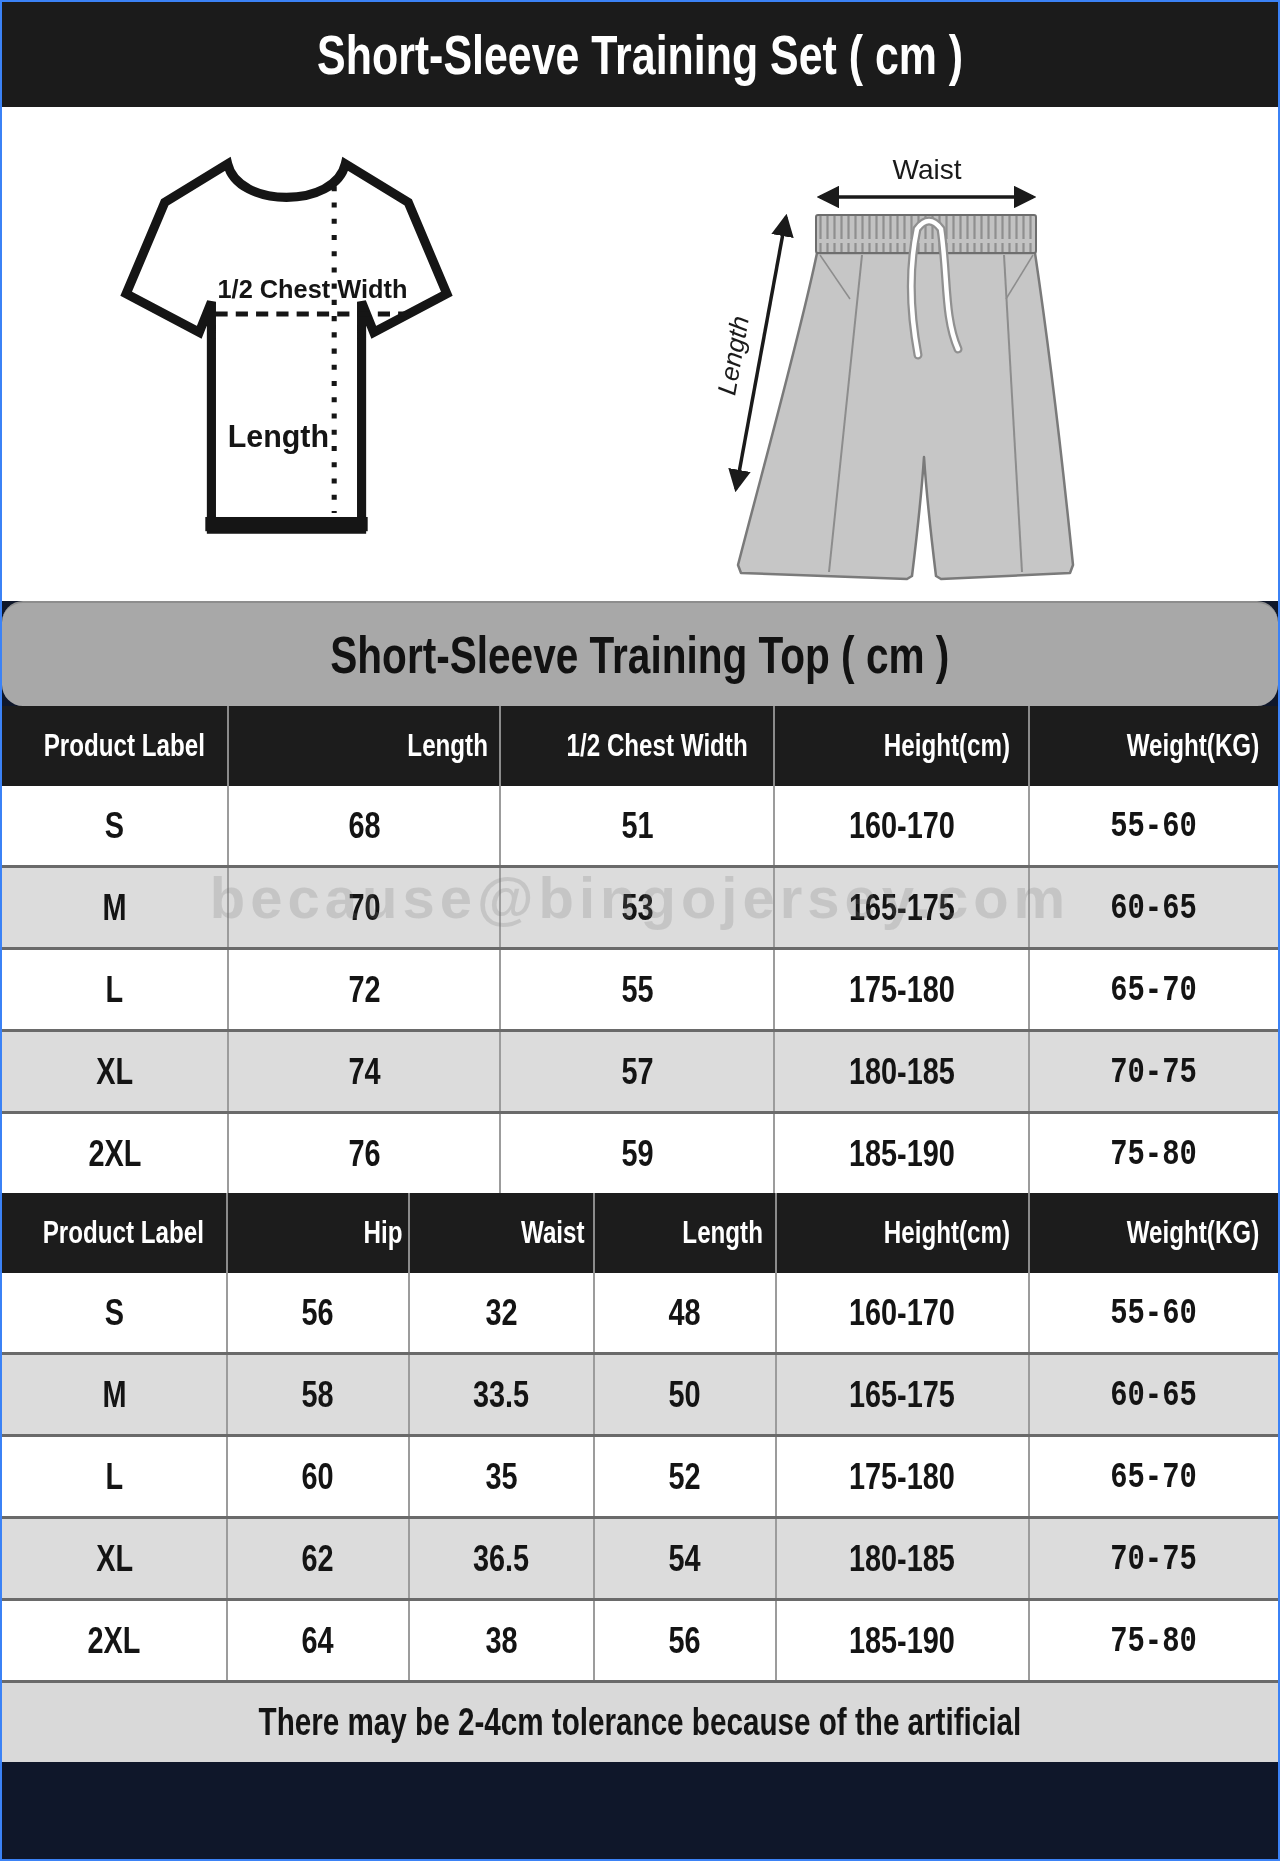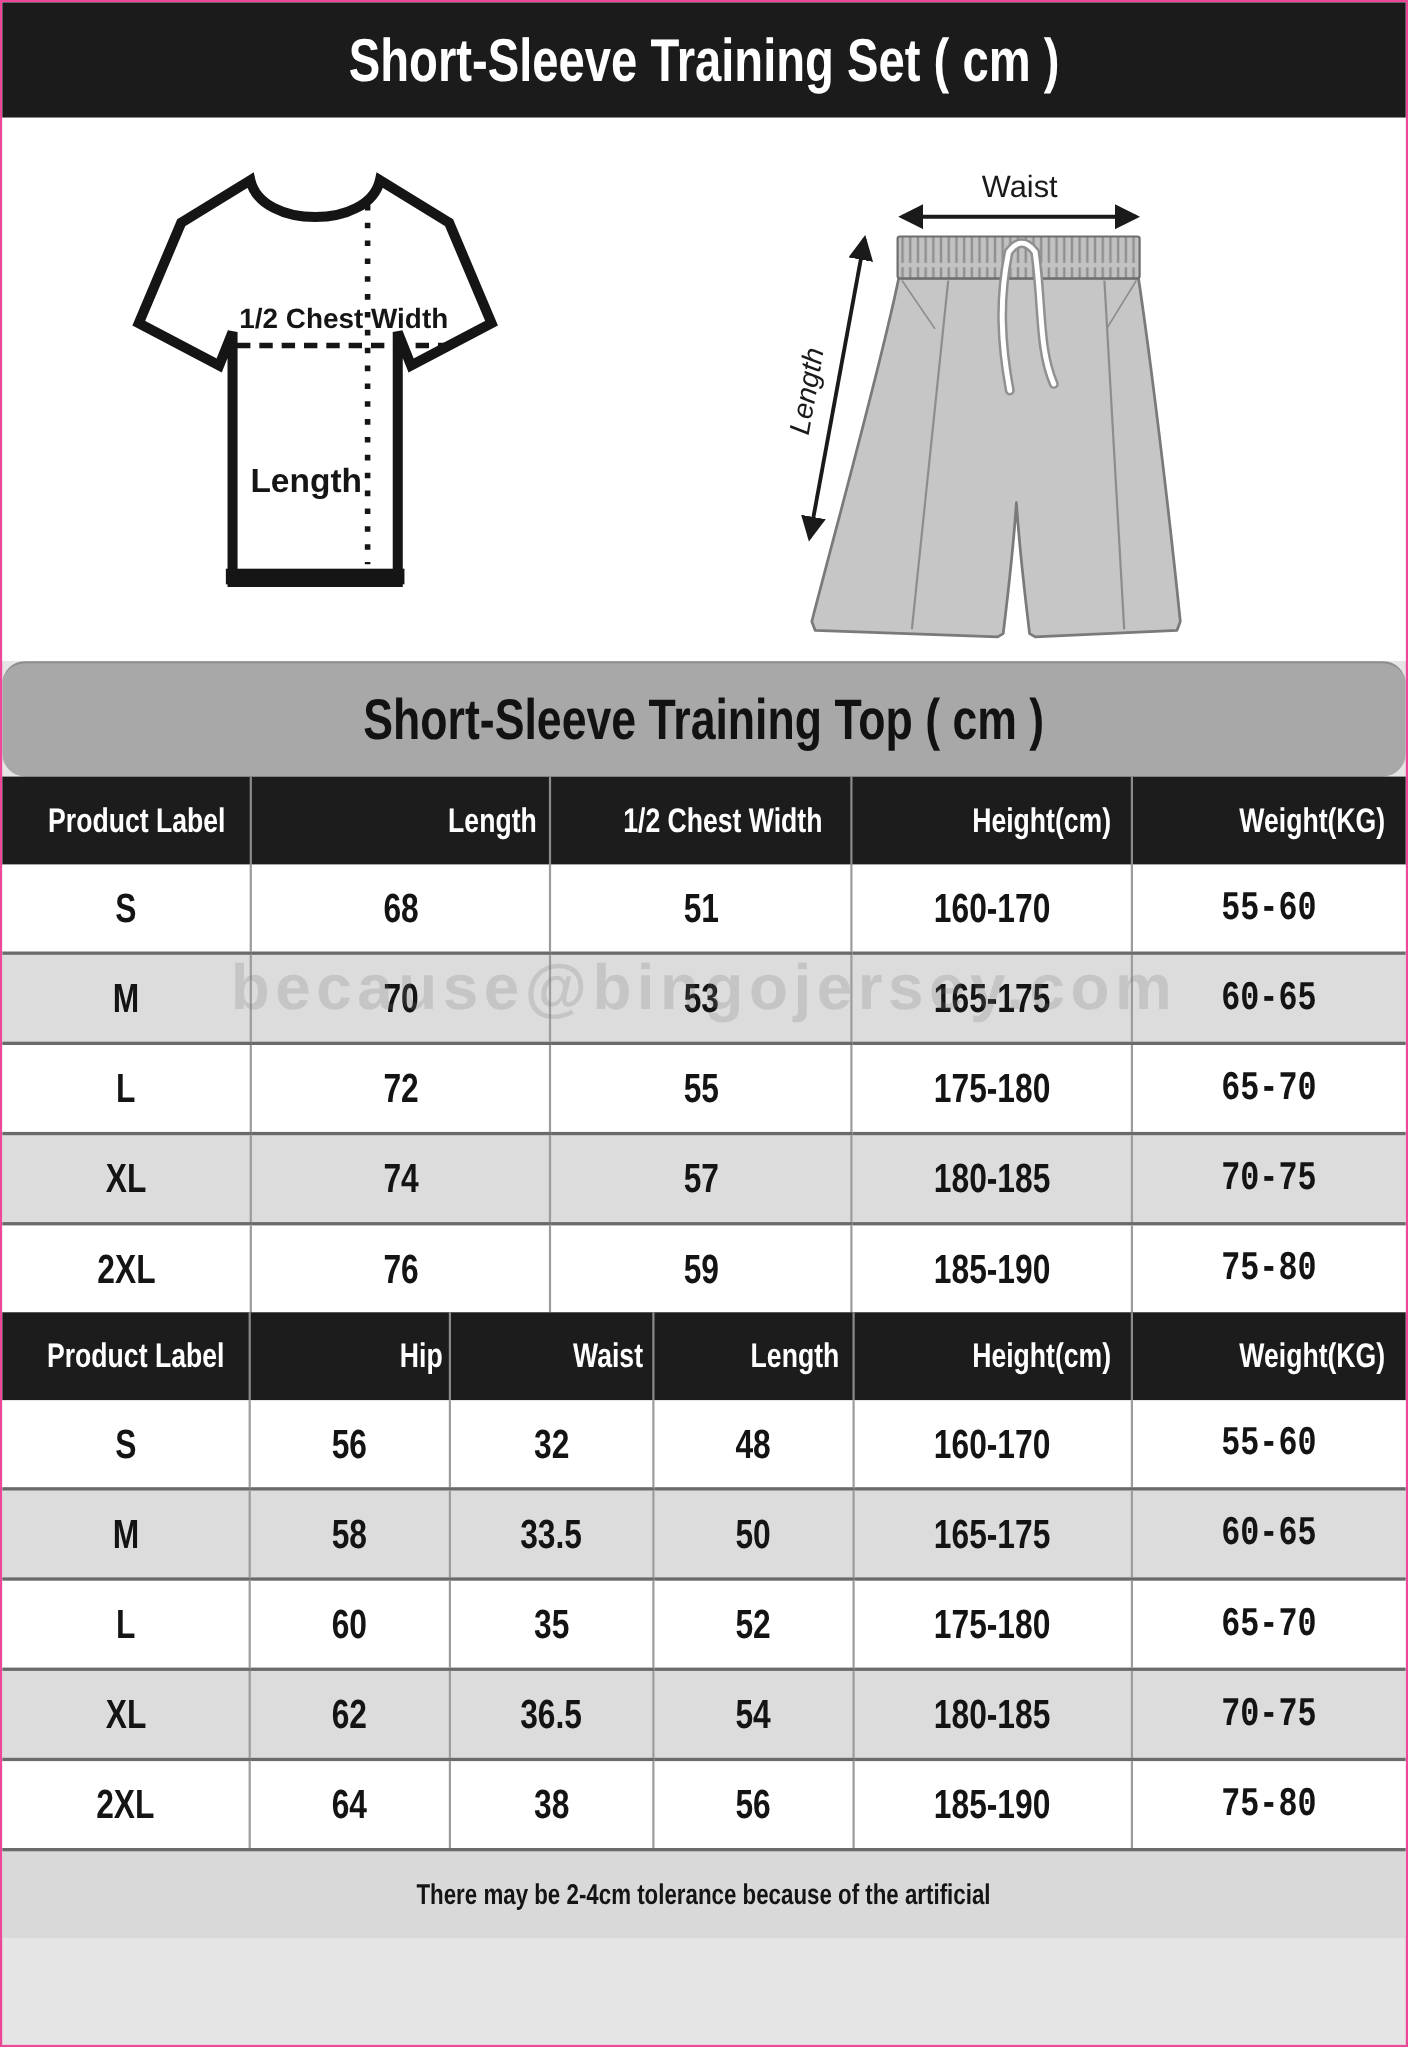--- a/index.html
+++ b/index.html
@@ -1,17 +1,17 @@
 <!DOCTYPE html>
 <html><head>
 <meta charset="utf-8">
 <style>
   html,body{margin:0;padding:0;background:#ffffff;font-family:"Liberation Sans",sans-serif;}
   .page{width:1280px;height:1861px;position:relative;box-sizing:border-box;
-        border:2px solid #ec4899;background:#e5e5e5;overflow:hidden;}
+        border:2px solid #3b82f6;background:#0f172a;overflow:hidden;}
   .cond{display:inline-block;transform:scaleX(0.78);transform-origin:center;white-space:nowrap;}
 
   
   .banner{height:105px;background:#1b1b1b;display:flex;align-items:center;justify-content:center;}
   .banner h1{margin:0;color:#ffffff;font-size:55px;font-weight:bold;}
 
   
   .diagram-area{height:494px;background:#ffffff;display:flex;align-items:flex-start;
                 justify-content:flex-start;padding:0;position:relative;}
   .tshirt-wrap{margin:32px 0 0 112px;}
@@ -32,21 +32,21 @@
   td{height:79px;background:#ffffff;color:#141414;font-size:37px;font-weight:bold;
      text-align:center;vertical-align:middle;border-right:2px solid #9c9c9c;
      border-top:3px solid #6a6a6a;padding:0;}
   td:last-child{border-right:none;font-family:Liberation Mono, monospace;}
   tbody tr:nth-child(even) td{background:#dcdcdc;}
   tbody tr:first-child td{border-top:none;}
 
   
   .footer{height:82px;background:#d9d9d9;border-top:3px solid #6a6a6a;box-sizing:border-box;
           display:flex;align-items:center;justify-content:center;}
-  .footer div{font-size:26px;font-weight:bold;color:#141414;}
+  .footer div{font-size:38px;font-weight:bold;color:#141414;}
 
   
   .watermark{position:absolute;top:862px;left:0;width:100%;text-align:center;
              font-size:58px;font-weight:bold;letter-spacing:5px;
              color:rgba(120,120,120,0.22);pointer-events:none;z-index:5;}
 
   svg text{font-family:"Liberation Sans",sans-serif;}
 </style>
 </head>
 <body>

